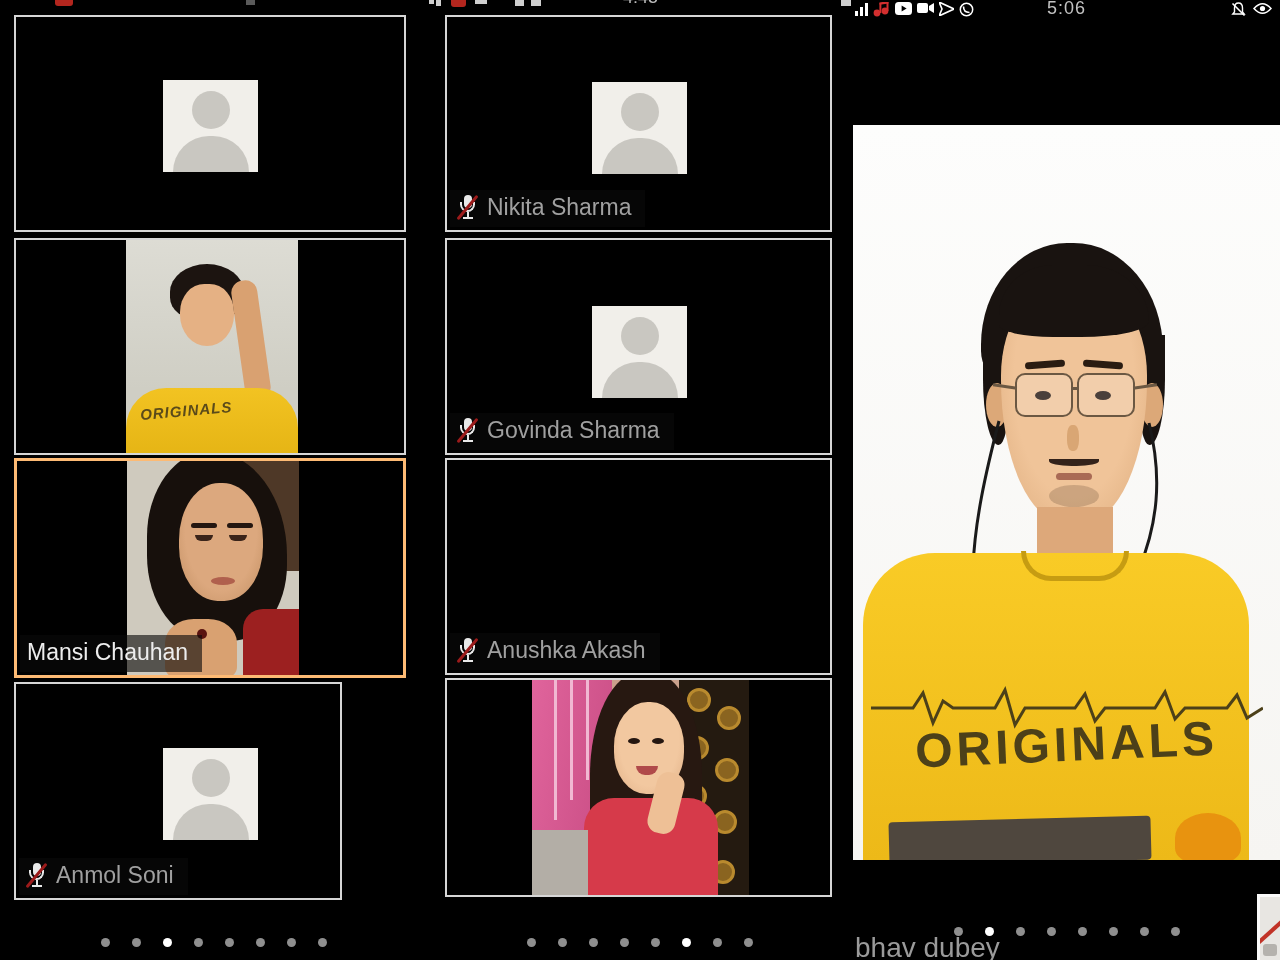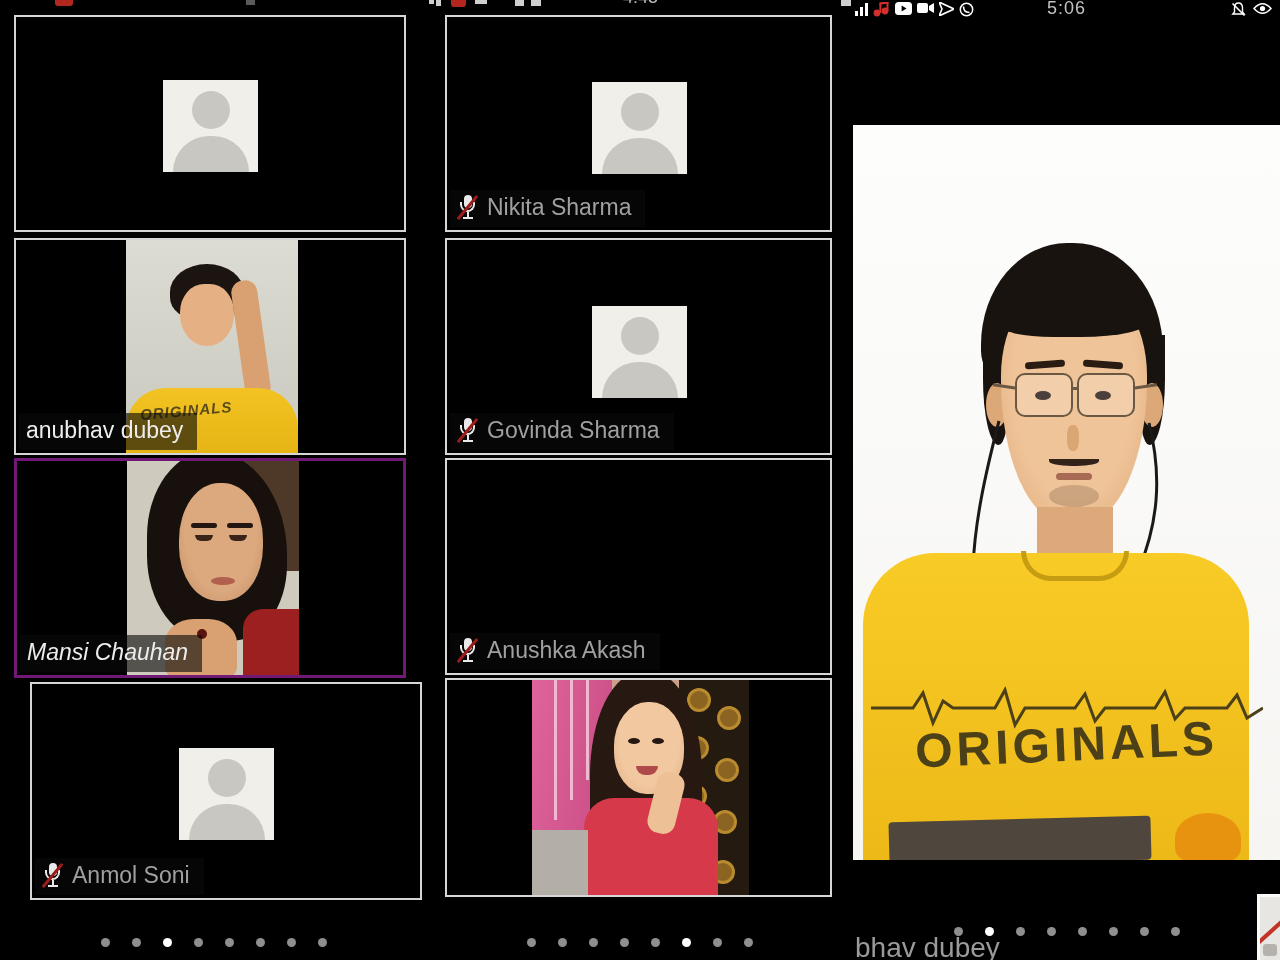--- a/index.html
+++ b/index.html
@@ -6,21 +6,21 @@
   html,body { width:1280px; height:960px; background:#000; overflow:hidden;
               font-family:"Liberation Sans", sans-serif; }
   #canvas { position:relative; width:1280px; height:960px; background:#000; overflow:hidden; }
   .col { position:absolute; top:0; height:960px; background:#000; overflow:hidden; }
   #col-left { left:0; width:427px; }
   #col-mid  { left:427px; width:426px; }
   #col-right{ left:853px; width:427px; }
 
   
   .tile { position:absolute; background:#000; border:2px solid #d6d6d6; overflow:hidden; }
-  .tile.active { border:3px solid #701a75;font-style:italic; }
+  .tile.active { border:3px solid #fdba74; }
 
   
   .avatar-box { position:absolute; width:95px; height:92px; background:#f1efea; }
   .avatar-head { position:absolute; left:50%; top:11px; transform:translateX(-50%);
                  width:38px; height:38px; border-radius:50%; background:#c9c7c1; }
   .avatar-body { position:absolute; left:50%; bottom:0; transform:translateX(-50%);
                  width:76px; height:36px; border-radius:38px 38px 0 0; background:#c9c7c1; }
 
   
   .label { position:absolute; left:3px; bottom:3px; display:flex; align-items:center;
@@ -189,23 +189,20 @@
 
     <div class="tile" style="left:14px;top:238px;width:392px;height:217px;">
       <div class="strip an-strip">
         <div class="an-hair"></div>
         <div class="an-face"></div>
         <div class="an-arm"></div>
         <div class="an-shirt">
           <div class="an-shirt-txt">ORIGINALS</div>
         </div>
       </div>
-      <div class="label white">
-        <span>anubhav dubey</span>
-      </div>
     </div>
 
     <div class="tile active" style="left:14px;top:458px;width:392px;height:220px;">
       <div class="strip mn-strip">
         <div class="mn-wood"></div>
         <div class="mn-hair"></div>
         <div class="mn-face"></div>
         <div class="mn-brow-l"></div>
         <div class="mn-brow-r"></div>
         <div class="mn-eye-l"></div>
@@ -213,21 +210,21 @@
         <div class="mn-lips"></div>
         <div class="mn-red"></div>
         <div class="mn-hand"></div>
         <div class="mn-ring"></div>
       </div>
       <div class="label white">
         <span>Mansi Chauhan</span>
       </div>
     </div>
 
-    <div class="tile" style="left:30px;top:682px;width:392px;height:218px;">
+    <div class="tile" style="left:14px;top:682px;width:328px;height:218px;">
       <div class="avatar-box" style="left:147px;top:64px;">
         <div class="avatar-head"></div>
         <div class="avatar-body"></div>
       </div>
       <div class="label gray">
         <span class="mic">
             <i class="cap"></i>
             <i class="arc"></i>
             <i class="stem"></i>
             <i class="base"></i>

